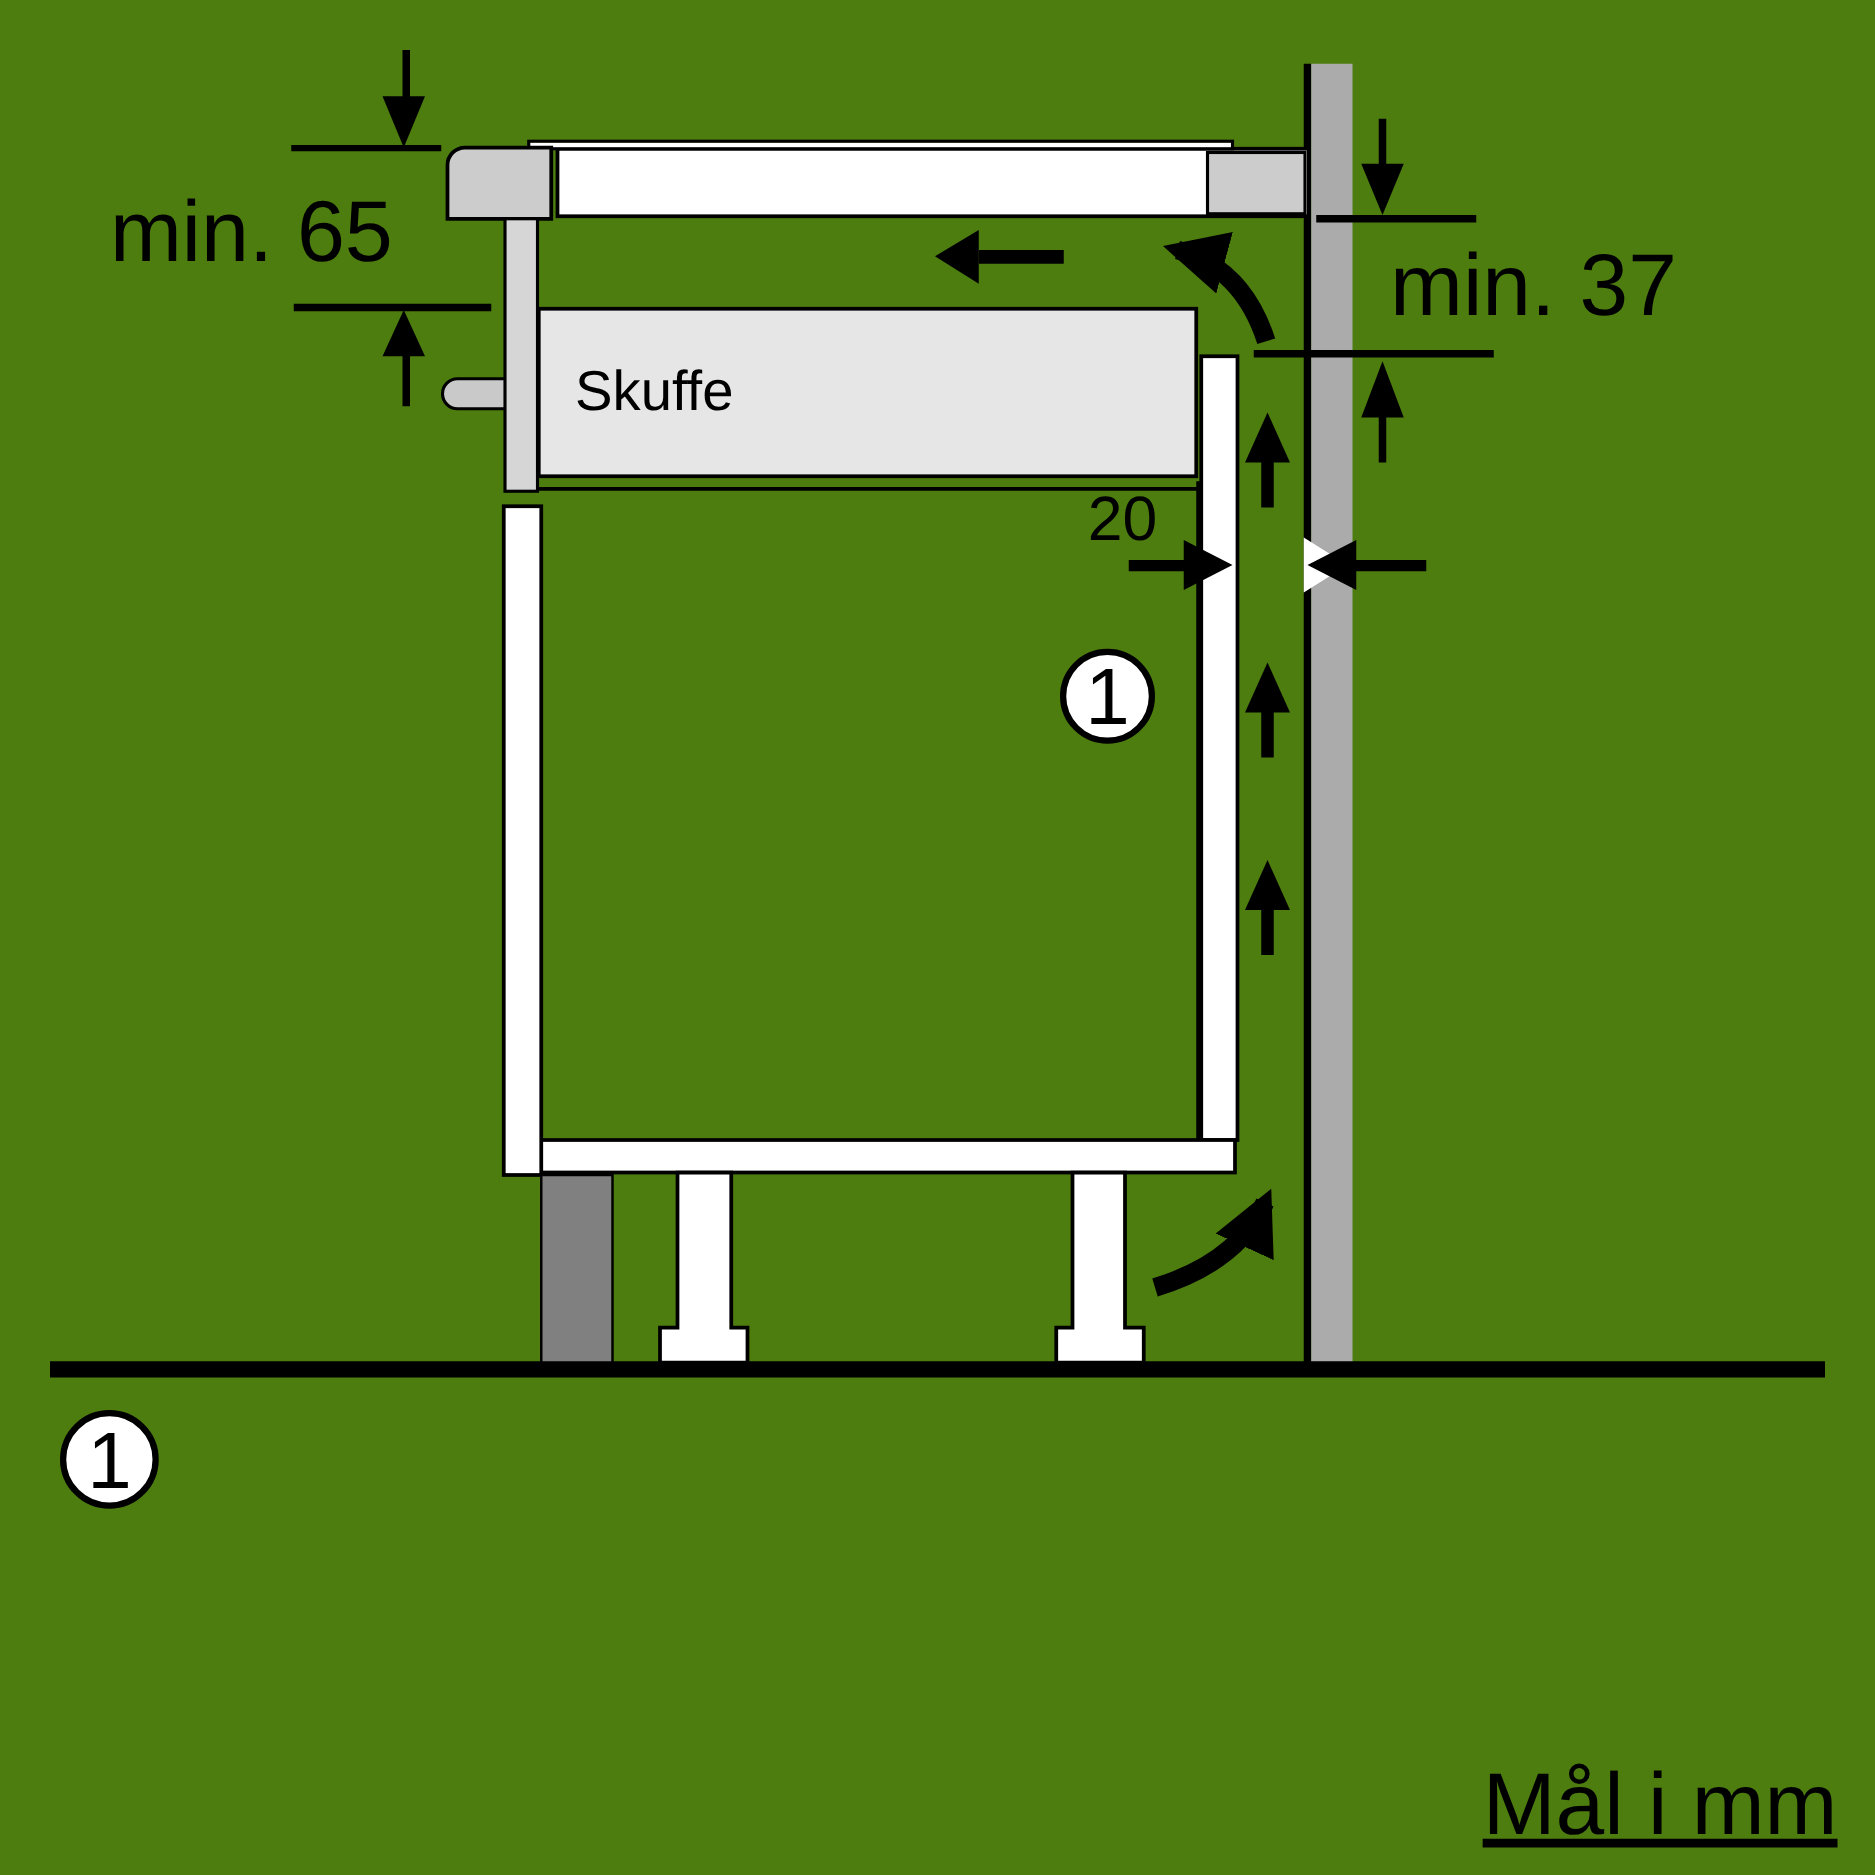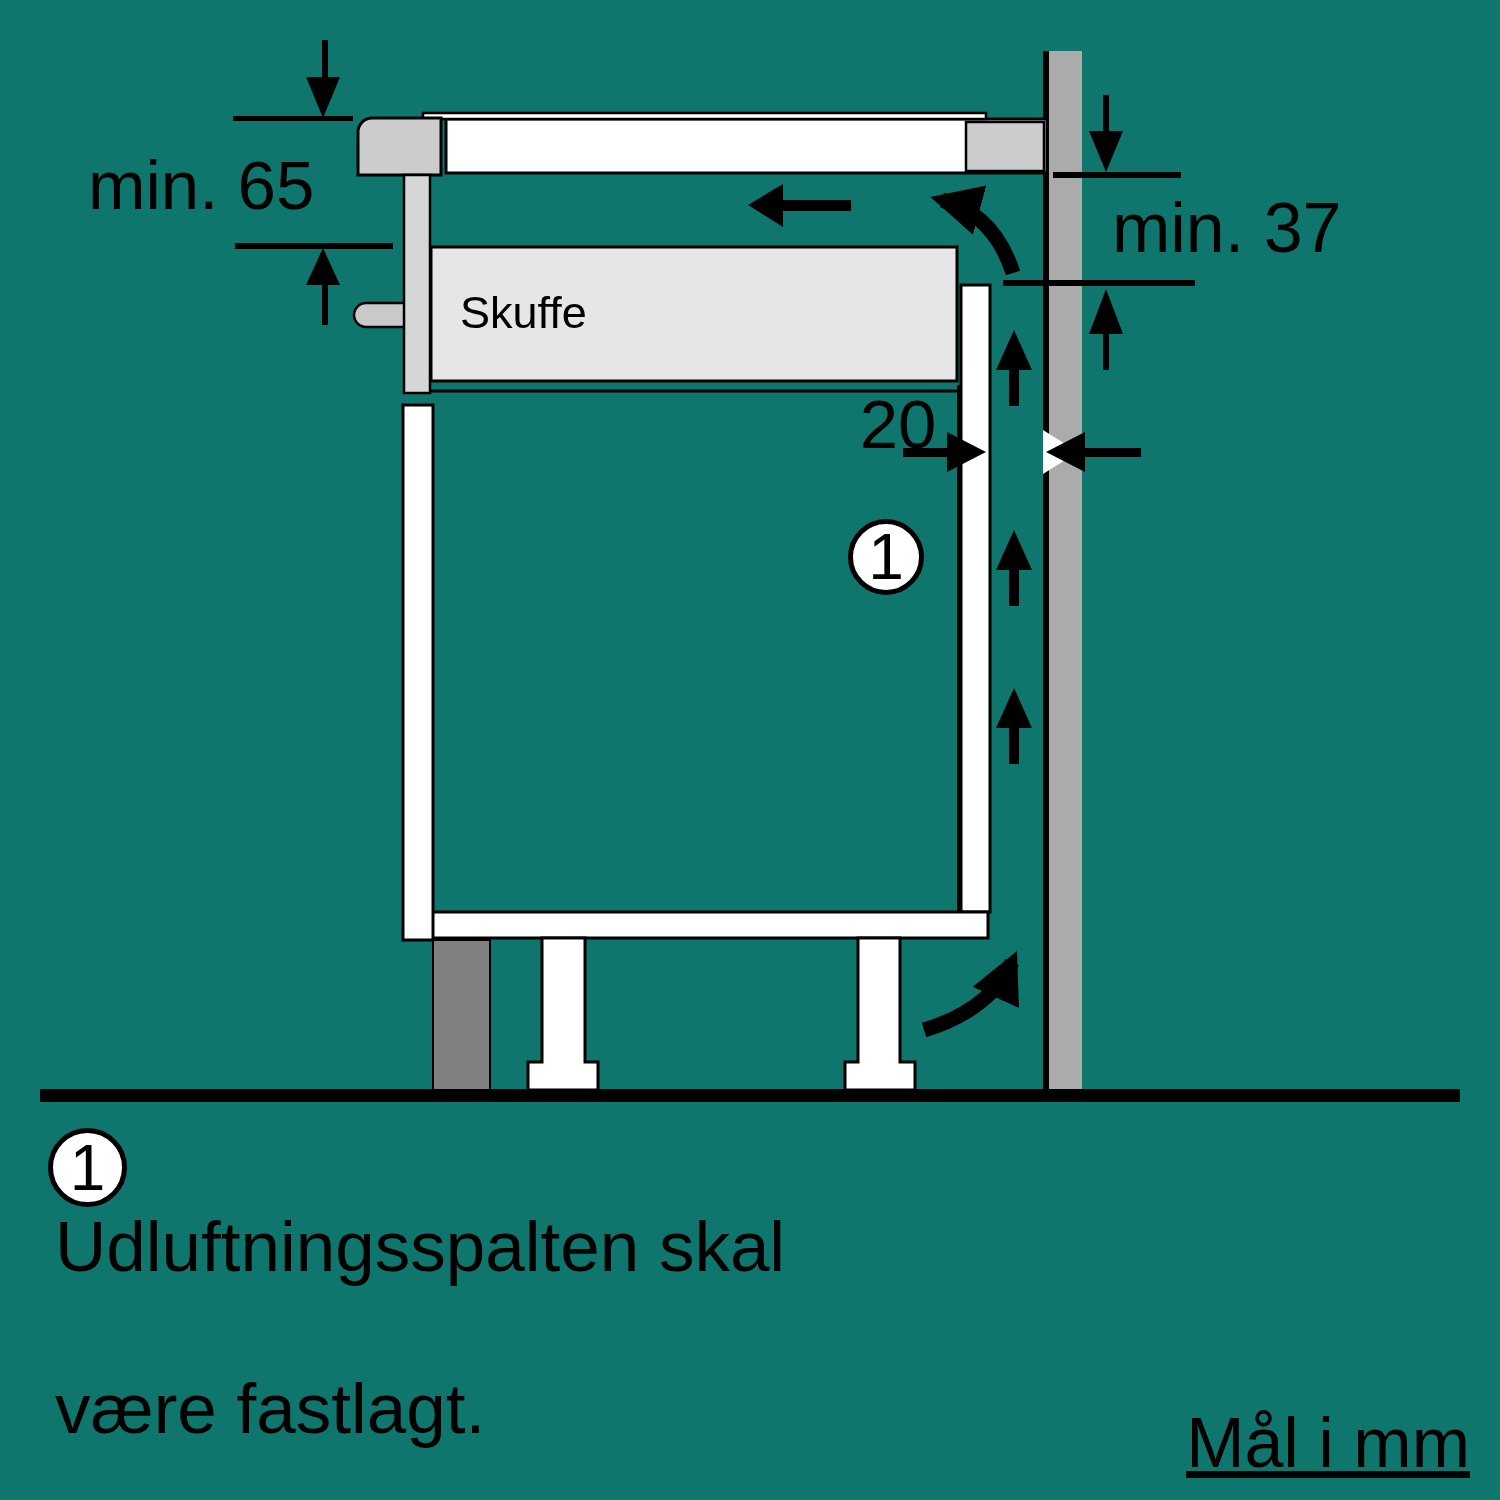--- a/index.html
+++ b/index.html
@@ -1,22 +1,22 @@
 <!DOCTYPE html>
 <html><head>
 <meta charset="utf-8">
 <style>
   html,body{margin:0;padding:0;background:#ffffff;}
-  #stage{position:relative;width:1500px;height:1500px;background:#0f766e;overflow:hidden;
+  #stage{position:relative;width:1500px;height:1500px;background:#4d7c0f;overflow:hidden;
          font-family:"Liberation Sans","DejaVu Sans",sans-serif;color:#000;}
   #draw{position:absolute;left:0;top:0;}
   .lbl{position:absolute;white-space:nowrap;line-height:1;color:#000;}
   .lbl-min65{left:88px;top:151px;font-size:69px;}
   .lbl-min45{left:1112px;top:193px;font-size:70px;}
-  .lbl-20{left:858px;top:390px;width:80px;text-align:center;font-size:69px;}
+  .lbl-20{left:858px;top:390px;width:80px;text-align:center;font-size:50px;}
   .lbl-skuffe{left:460px;top:290px;font-size:45px;}
   .callout{position:absolute;box-sizing:border-box;border:5px solid #000;border-radius:50%;
            display:flex;align-items:center;justify-content:center;background:#fff;}
   .callout-diagram{left:848px;top:519px;width:76px;height:76px;font-size:64px;}
   .callout-note{left:48px;top:1128px;width:79px;height:79px;font-size:64px;}
   .note-text{left:55px;top:1206px;font-size:71px;line-height:81px;white-space:pre-line;}
   .units{right:30px;top:1408px;left:auto;font-size:70px;text-decoration:underline;}
 </style>
 </head>
 <body>
@@ -114,17 +114,15 @@
   <div class="lbl lbl-20">20</div>
   <div class="lbl lbl-skuffe">Skuffe</div>
 
   <div class="callout callout-diagram">
     <span>1</span>
   </div>
 
   <div class="callout callout-note">
     <span>1</span>
   </div>
-  <div class="lbl note-text"><span>Udluftningsspalten skal</span><br>
-    <span>være fastlagt.</span></div>
 
   <div class="lbl units">Mål i mm</div>
 </div>
 
 </body></html>

